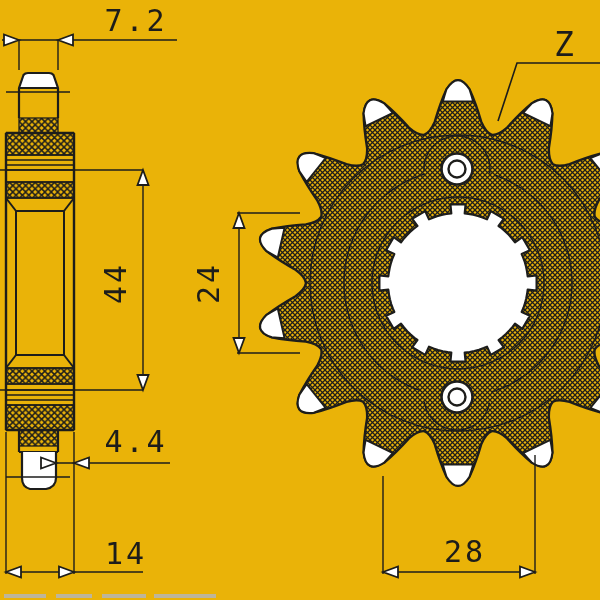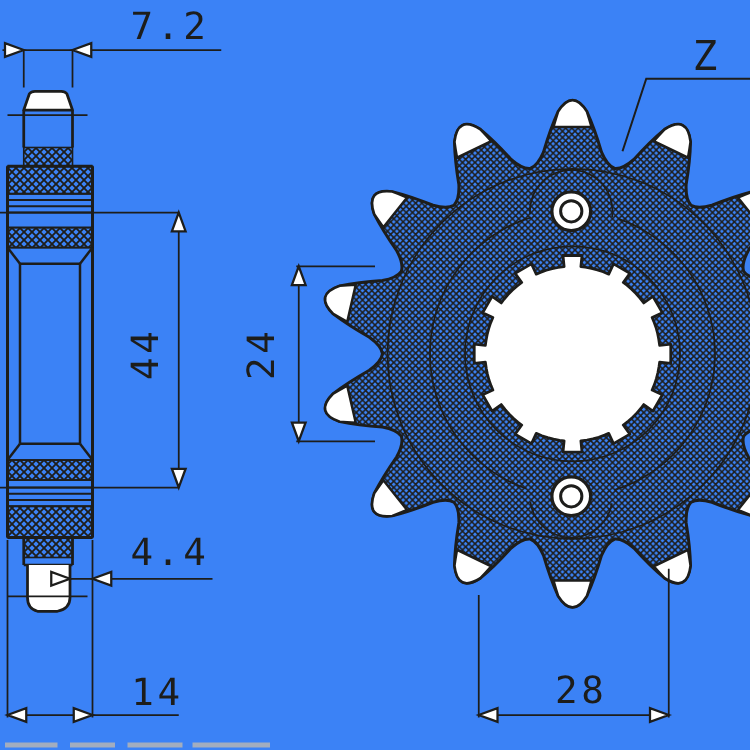--- a/index.html
+++ b/index.html
@@ -1,16 +1,16 @@
 <!DOCTYPE html>
 <html><head>
 <meta charset="utf-8">
 <style>
   html,body{margin:0;padding:0;background:#ffffff;}
-  .stage{position:relative;width:600px;height:600px;background:#3b82f6;overflow:hidden;}
+  .stage{position:relative;width:600px;height:600px;background:#eab308;overflow:hidden;}
   svg{display:block;}
   .dim{font-family:"DejaVu Sans Mono",monospace;font-size:30px;fill:#1d1d1b;letter-spacing:3px;text-anchor:middle;}
   .zlab{font-family:"DejaVu Sans Mono",monospace;font-size:33px;fill:#1d1d1b;text-anchor:middle;}
 </style>
 </head>
 <body>
 
 <div class="stage">
 <svg id="dwg" width="600" height="600" viewBox="0 0 600 600">
   <defs>

